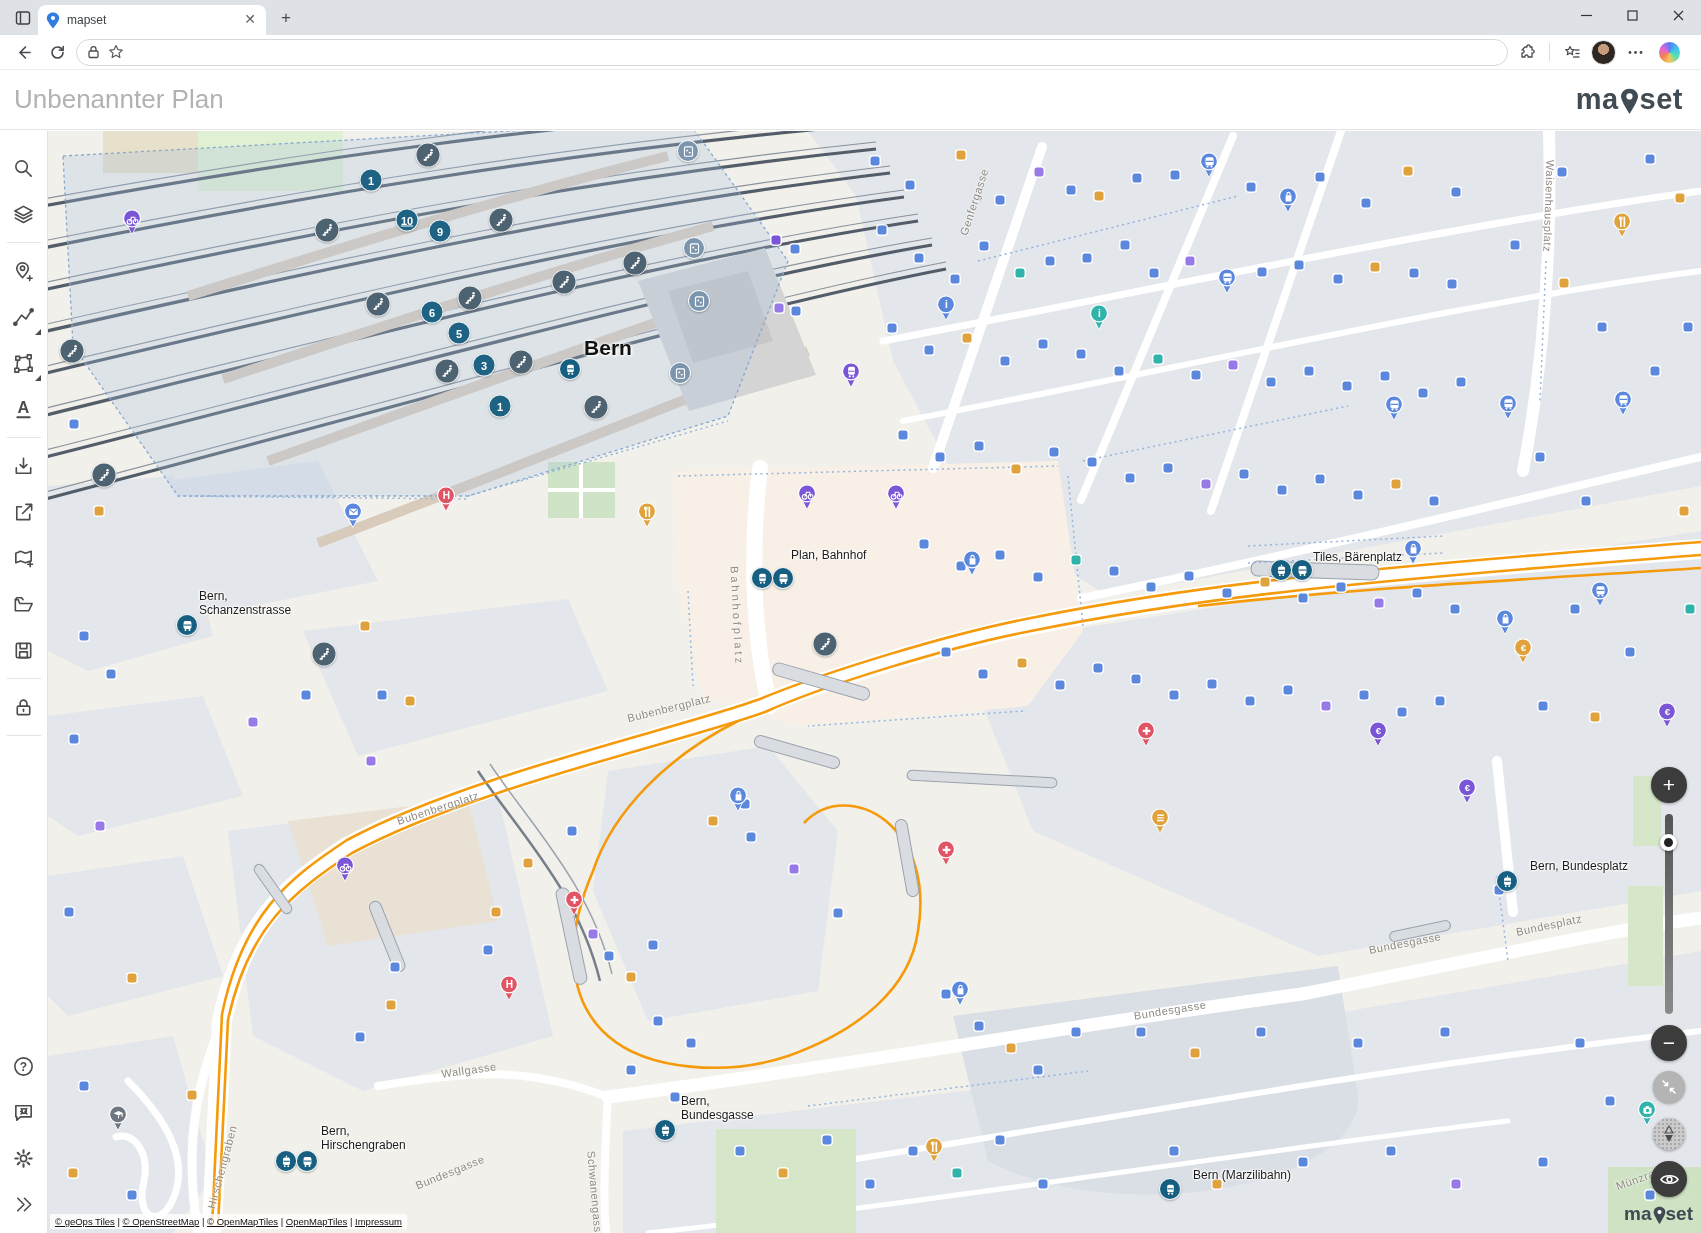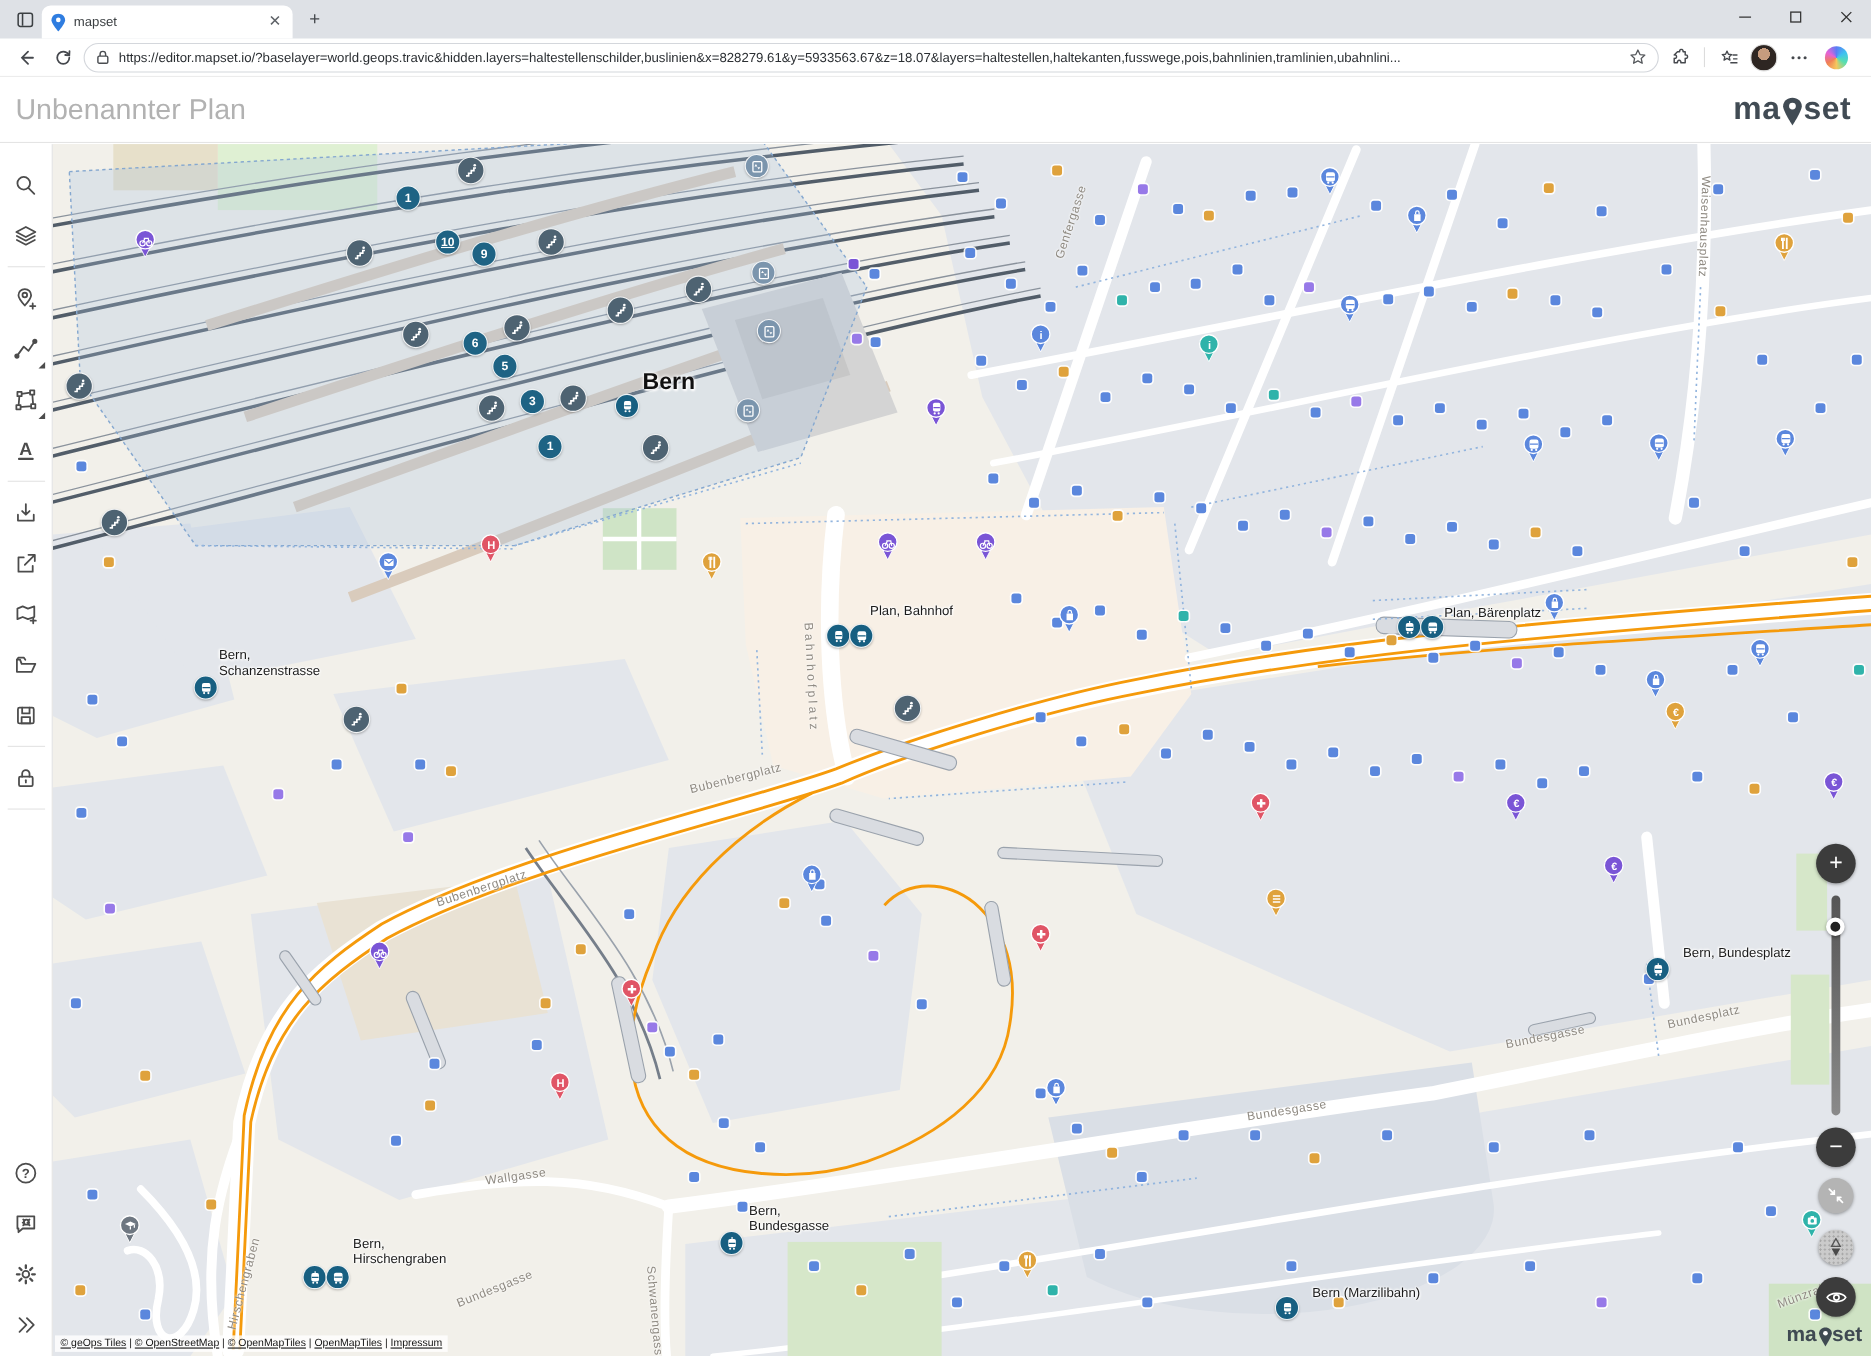--- a/index.html
+++ b/index.html
@@ -110,21 +110,20 @@
         <svg width="17" height="17" viewBox="0 0 17 17">
           <path d="M14,8.5 A5.5,5.5 0 1 1 8.5,3 C11,3 12.7,4.3 13.8,6" stroke="#45484d" stroke-width="1.6" fill="none" stroke-linecap="round"></path>
           <path d="M14.2,2.5 L14,6.3 L10.3,6" stroke="#45484d" stroke-width="1.6" fill="none" stroke-linecap="round"></path>
         </svg>
       </button>
     <div class="urlpill">
       <svg width="13" height="14" viewBox="0 0 13 14">
           <rect x="2" y="6" width="9" height="6.5" rx="1.2" fill="none" stroke="#4a4d51" stroke-width="1.3"></rect>
           <path d="M4,6 V4.2 A2.5,2.5 0 0 1 9,4.2 V6" fill="none" stroke="#4a4d51" stroke-width="1.3"></path>
         </svg>
-      <span class="url-text">https://editor.mapset.io/?baselayer=world.geops.travic&amp;hidden.layers=haltestellenschilder,buslinien&amp;x=828279.61&amp;y=5933563.67&amp;z=18.07&amp;layers=haltestellen,haltekanten,fusswege,pois,bahnlinien,tramlinien,ubahnlini...</span>
       <svg width="16" height="16" viewBox="0 0 16 16">
           <path d="M8,1.5 L9.9,5.6 14.3,6.1 11,9.1 11.9,13.5 8,11.3 4.1,13.5 5,9.1 1.7,6.1 6.1,5.6 Z" fill="none" stroke="#55585c" stroke-width="1.2" stroke-linejoin="round"></path>
         </svg>
     </div>
     <button class="navbtn">
         <svg width="17" height="17" viewBox="0 0 17 17">
           <path d="M6,3 h2 a1.6,1.6 0 1 1 3,0 h2 v3 a1.6,1.6 0 1 1 0,3 v4 h-4 a1.6,1.6 0 1 0 -3,0 H3 v-4 a1.6,1.6 0 1 0 0,-3 Z" fill="none" stroke="#45484d" stroke-width="1.3" stroke-linejoin="round"></path>
         </svg>
       </button>
     <div class="navdiv"></div>
@@ -1081,21 +1080,21 @@
         </svg>
       </div>
       <div class="circle stopico" style="left: 1254px; top: 439px;">
         <svg width="13" height="13" viewBox="0 0 12 12">
           <rect x="2.4" y="1.8" width="7.2" height="7.4" rx="1.6" fill="#fff"></rect>
           <line x1="2.8" y1="5.6" x2="9.2" y2="5.6" stroke="#175f81" stroke-width="1"></line>
           <circle cx="4.2" cy="10.2" r="0.9" fill="#fff"></circle>
           <circle cx="7.8" cy="10.2" r="0.9" fill="#fff"></circle>
         </svg>
       </div>
-      <div class="stoplabel" style="left: 1265px; top: 427px;">Plan, Bärenplatz</div>
+      <div class="stoplabel" style="left: 1265px; top: 427px;">Tiles, Bärenplatz</div>
       <div class="circle stopico" style="left: 139px; top: 494px;">
         <svg width="13" height="13" viewBox="0 0 12 12">
           <rect x="2.4" y="1.8" width="7.2" height="7.4" rx="1.6" fill="#fff"></rect>
           <line x1="2.8" y1="5.6" x2="9.2" y2="5.6" stroke="#175f81" stroke-width="1"></line>
           <circle cx="4.2" cy="10.2" r="0.9" fill="#fff"></circle>
           <circle cx="7.8" cy="10.2" r="0.9" fill="#fff"></circle>
         </svg>
       </div>
       <div class="stoplabel" style="left: 151px; top: 472px;">Bern,
 Schanzenstrasse</div>

